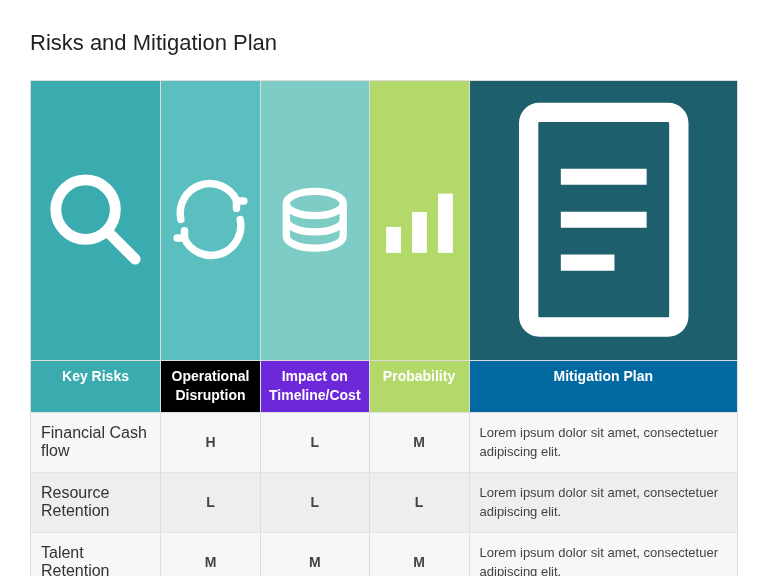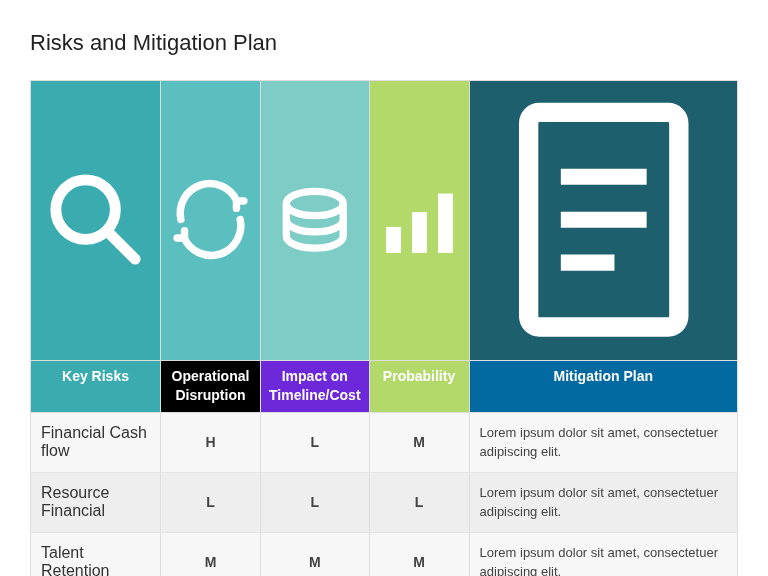--- a/index.html
+++ b/index.html
@@ -138,21 +138,21 @@
   </thead>
   <tbody id="table-body">
   <tr class="data-row">
         <td>Financial Cash flow</td>
         <td>H</td>
         <td>L</td>
         <td>M</td>
         <td>Lorem ipsum dolor sit amet, consectetuer adipiscing elit.</td>
       </tr>
       <tr class="data-row">
-        <td>Resource Financial</td>
+        <td>Resource Retention</td>
         <td>L</td>
         <td>L</td>
         <td>L</td>
         <td>Lorem ipsum dolor sit amet, consectetuer adipiscing elit.</td>
       </tr>
       <tr class="data-row">
         <td>Talent Retention</td>
         <td>M</td>
         <td>M</td>
         <td>M</td>

